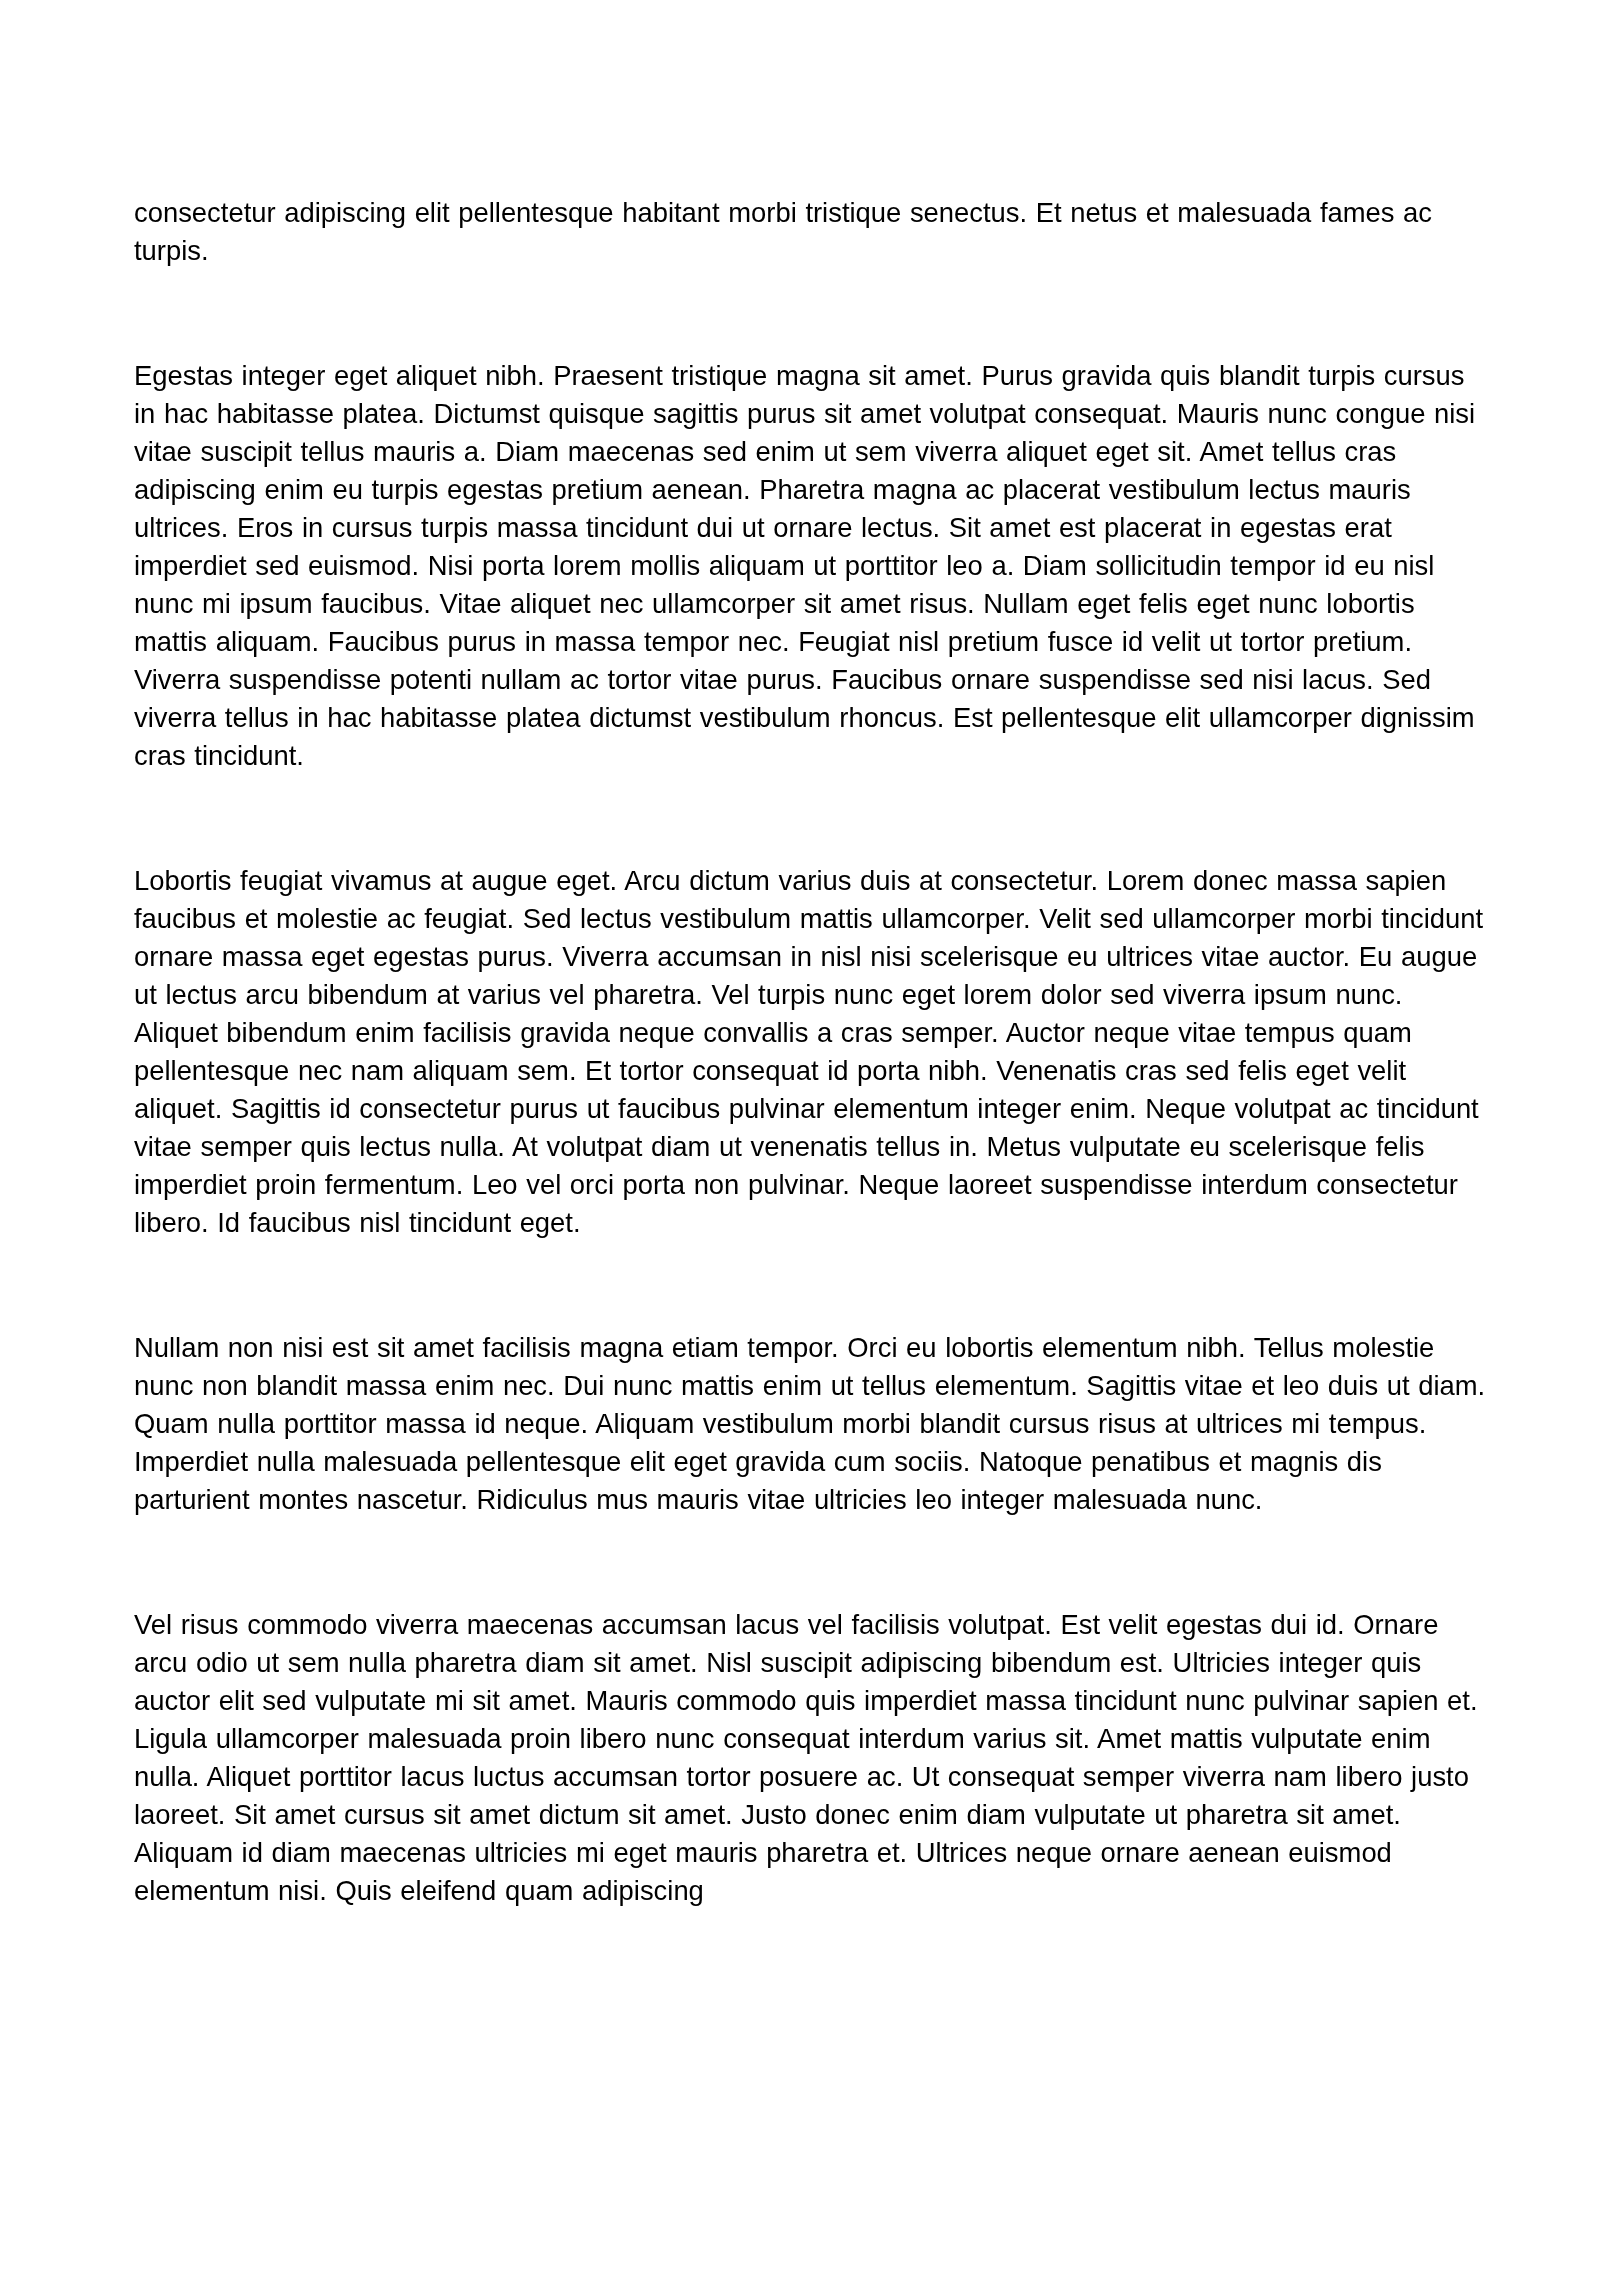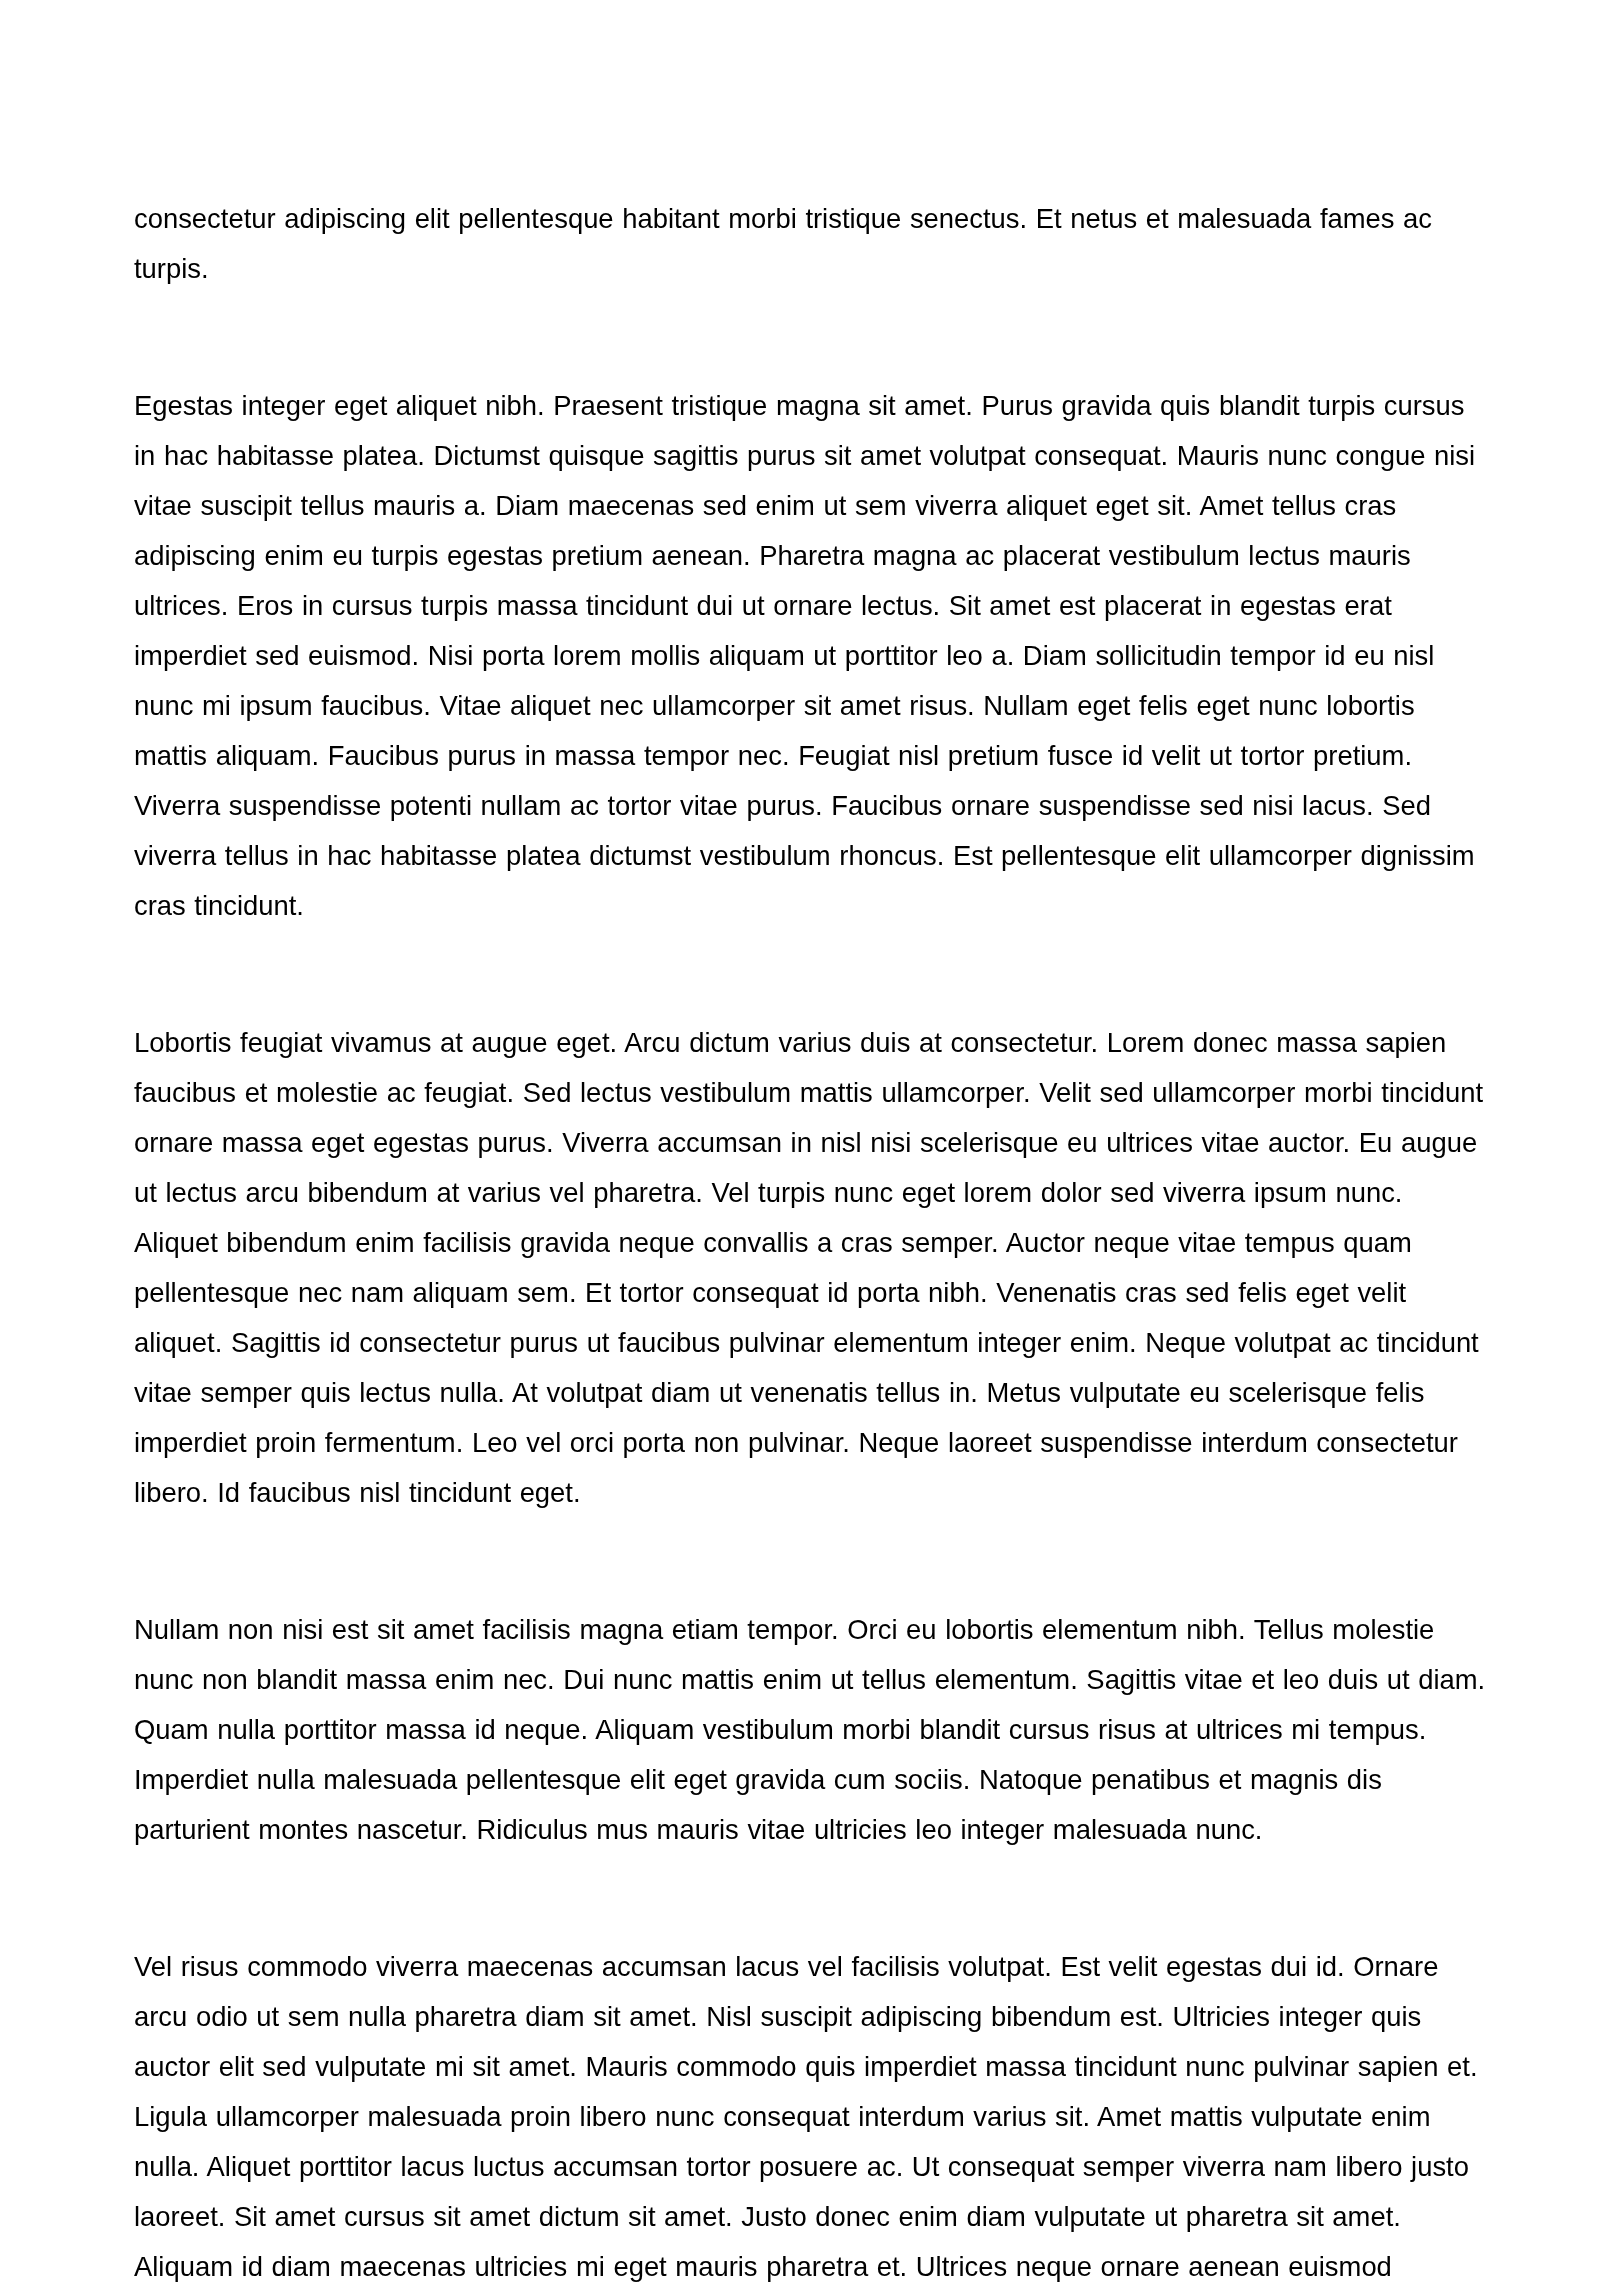--- a/index.html
+++ b/index.html
@@ -24,21 +24,21 @@
   }
   .page-content {
     position: absolute;
     left: 134px;
     top: 194px;
     width: 1358px;
   }
   .para {
     margin: 0 0 87px 0;
     font-size: 27.4px;
-    line-height: 50px;
+    line-height: 38px;
     color: #000000;
     text-align: left;
     letter-spacing: 0px;
     word-spacing: 1px;
   }
   .para:last-child {
     margin-bottom: 18px;
   }
 </style>
 </head>

